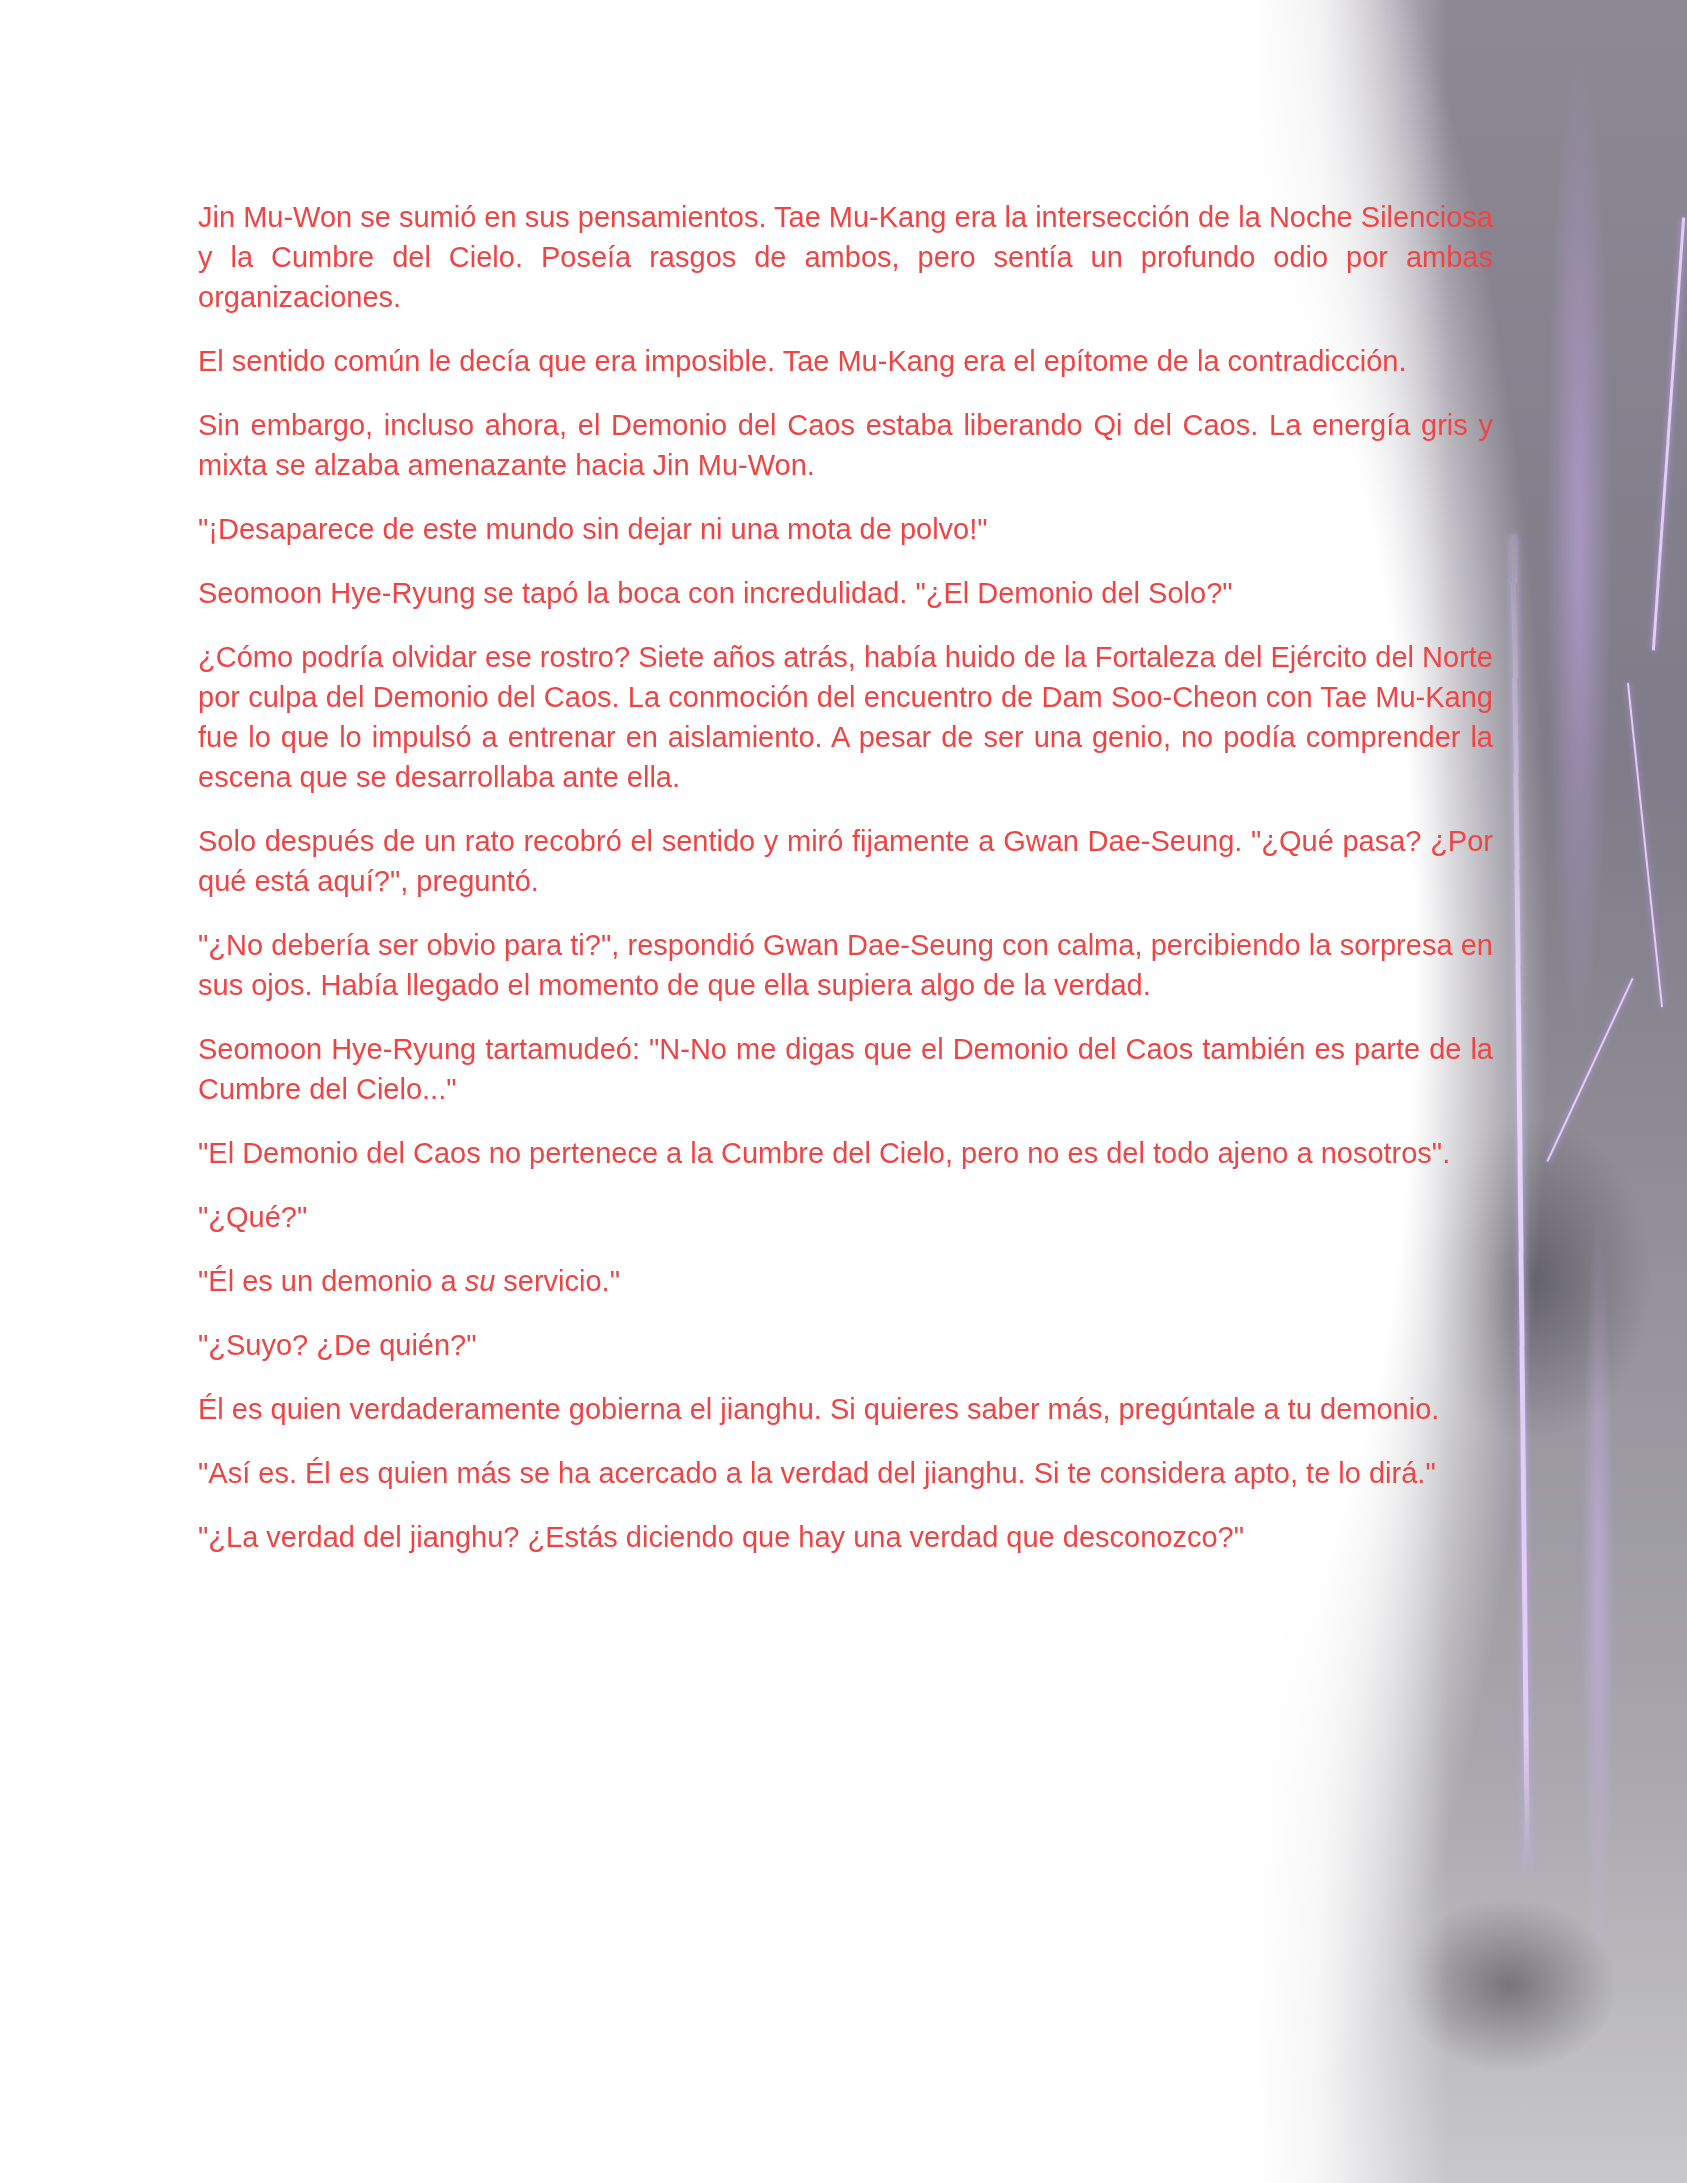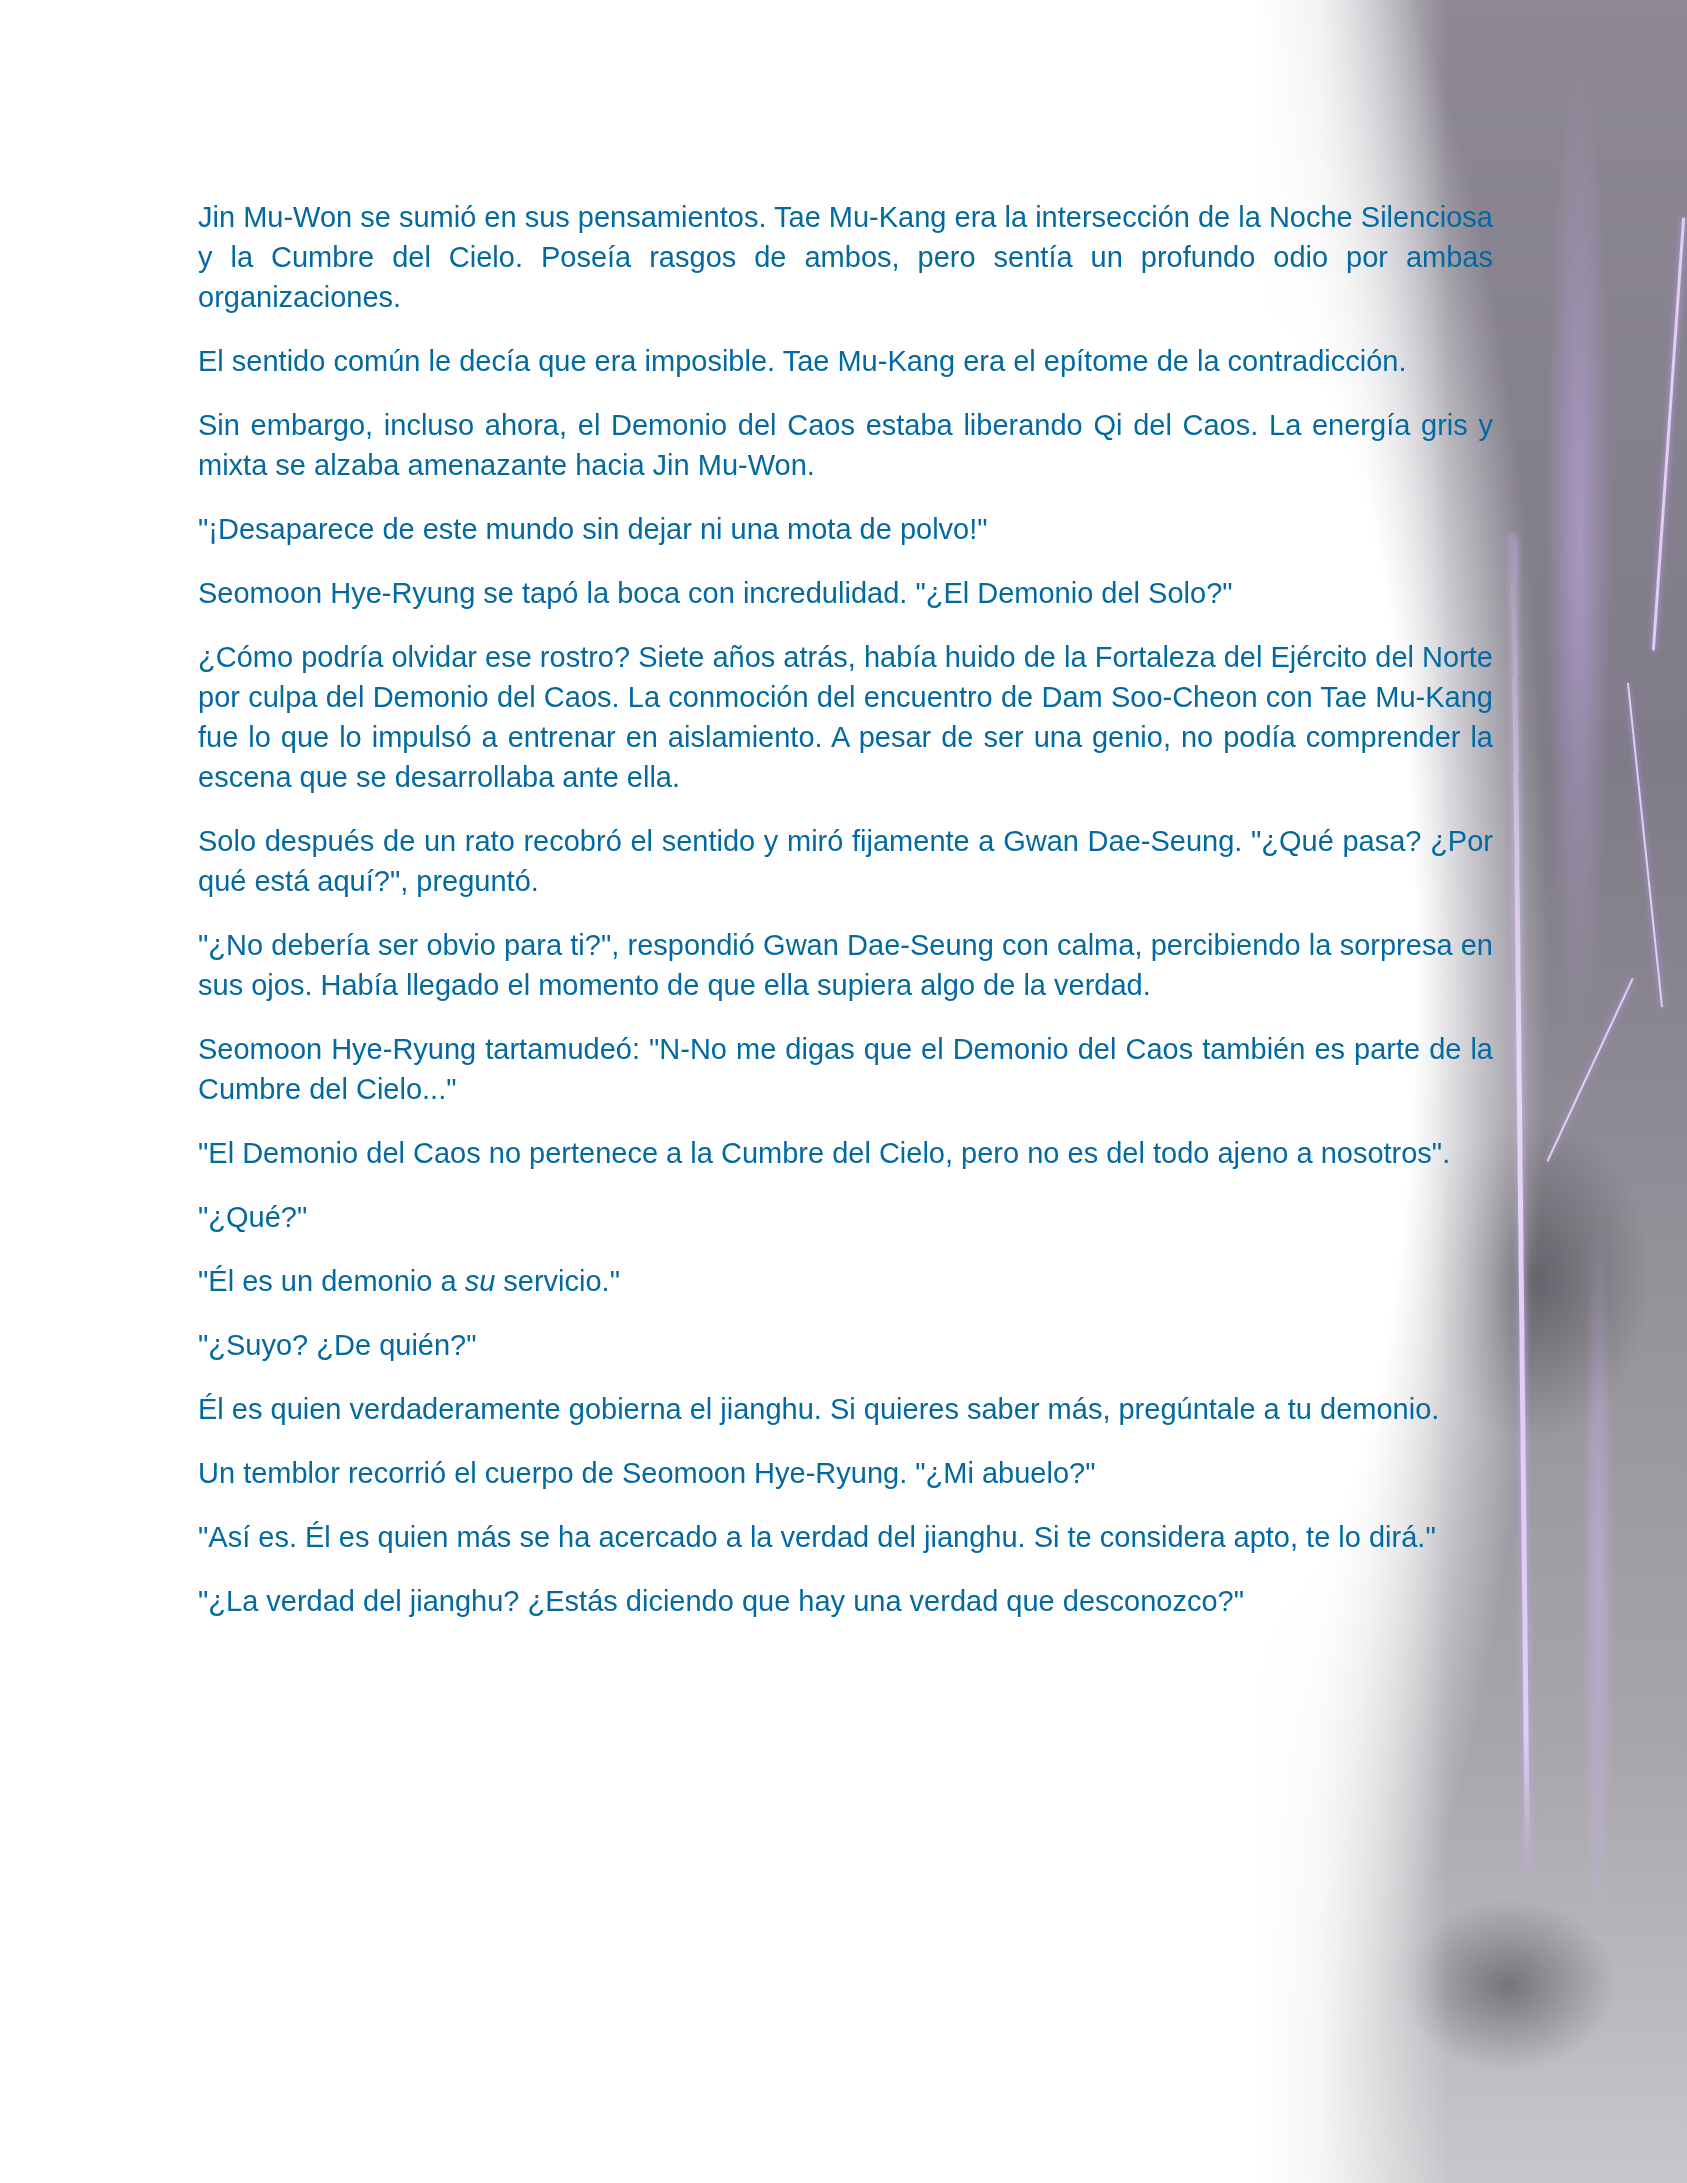--- a/index.html
+++ b/index.html
@@ -34,21 +34,21 @@
   }
   .bolt {
     position:absolute; width:3.1px; background:rgba(235,215,255,0.9);
     box-shadow:0 0 6.2px rgba(200,160,255,0.9);
   }
   .content {
     position:absolute; left:198px; top:197px; width:1295px;
   }
   .content p {
     margin:0 0 24px 0;
-    font-size:29px; line-height:40px; color:#0369a1;
+    font-size:29px; line-height:40px; color:#ef4444;
     text-align:justify;
   }
   em { }
 </style>
 </head>
 <body>
 
 <div class="art"></div>
 <div class="sword"></div>
 <div class="bolt" style="left:1667px;top:217px;height:434px;transform:rotate(4deg);"></div>
@@ -65,17 +65,16 @@
   <p>Seomoon Hye-Ryung se tapó la boca con incredulidad. "¿El Demonio del Solo?"</p>
   <p>¿Cómo podría olvidar ese rostro? Siete años atrás, había huido de la Fortaleza del Ejército del Norte por culpa del Demonio del Caos. La conmoción del encuentro de Dam Soo-Cheon con Tae Mu-Kang fue lo que lo impulsó a entrenar en aislamiento. A pesar de ser una genio, no podía comprender la escena que se desarrollaba ante ella.</p>
   <p>Solo después de un rato recobró el sentido y miró fijamente a Gwan Dae-Seung. "¿Qué pasa? ¿Por qué está aquí?", preguntó.</p>
   <p>"¿No debería ser obvio para ti?", respondió Gwan Dae-Seung con calma, percibiendo la sorpresa en sus ojos. Había llegado el momento de que ella supiera algo de la verdad.</p>
   <p>Seomoon Hye-Ryung tartamudeó: "N-No me digas que el Demonio del Caos también es parte de la Cumbre del Cielo..."</p>
   <p>"El Demonio del Caos no pertenece a la Cumbre del Cielo, pero no es del todo ajeno a nosotros".</p>
   <p>"¿Qué?"</p>
   <p><span>"Él es un demonio a </span><em>su</em><span> servicio."</span></p>
   <p>"¿Suyo? ¿De quién?"</p>
   <p>Él es quien verdaderamente gobierna el jianghu. Si quieres saber más, pregúntale a tu demonio.</p>
-  <p>Un temblor recorrió el cuerpo de Seomoon Hye-Ryung. "¿Mi abuelo?"</p>
   <p>"Así es. Él es quien más se ha acercado a la verdad del jianghu. Si te considera apto, te lo dirá."</p>
   <p>"¿La verdad del jianghu? ¿Estás diciendo que hay una verdad que desconozco?"</p>
 </div>
 
 
 </body></html>

